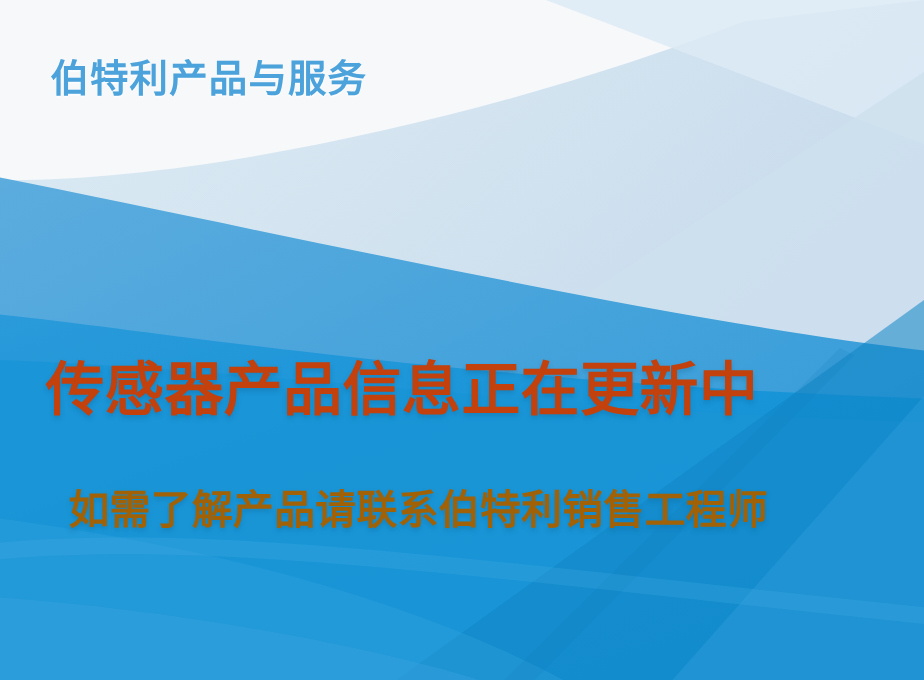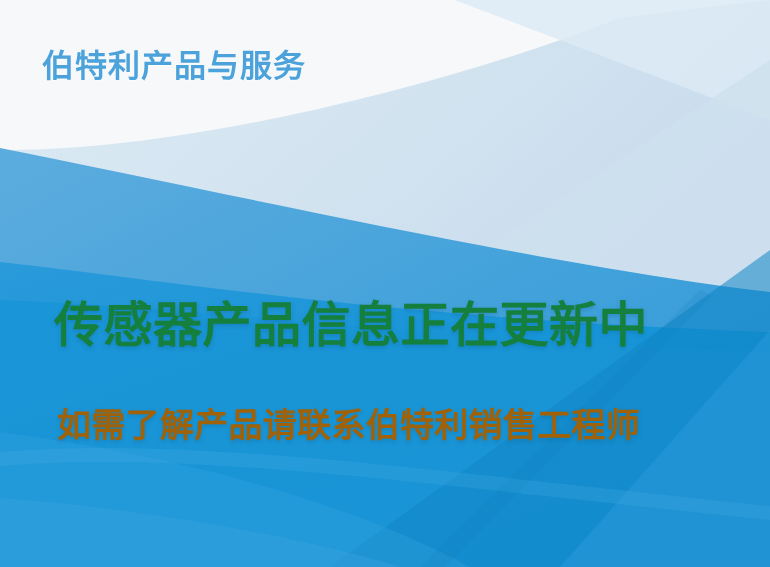--- a/index.html
+++ b/index.html
@@ -28,46 +28,45 @@
     height: 567px;
     display: block;
   }
 
   
   #text-layer {
     position: absolute;
     inset: 0;
     width: 770px;
     height: 454px;
-    font-family: Liberation Serif, serif;
   }
 
   .brand-title {
     position: absolute;
     left: 42px;
     top: 46px;
     font-size: 32px;
     line-height: 40px;
     font-weight: bold;
     letter-spacing: 1px;
     color: #4ca2da;
     white-space: nowrap;
     text-shadow: 0 1px 0 rgba(255,255,255,0.55);
   }
 
   .headline {
     position: absolute;
-    left: 54px;
+    left: 38px;
     top: 297px;
     width: 662px;
     font-size: 49px;
     line-height: 58px;
     font-weight: bold;
     letter-spacing: 0.5px;
-    color: #15803d;
+    color: #c2410c;
     white-space: nowrap;
     text-shadow: 0 2px 4px rgba(12,86,137,0.28);
   }
 
   .subhead {
     position: absolute;
     left: 57px;
     top: 404px;
     width: 690px;
     font-size: 34px;

